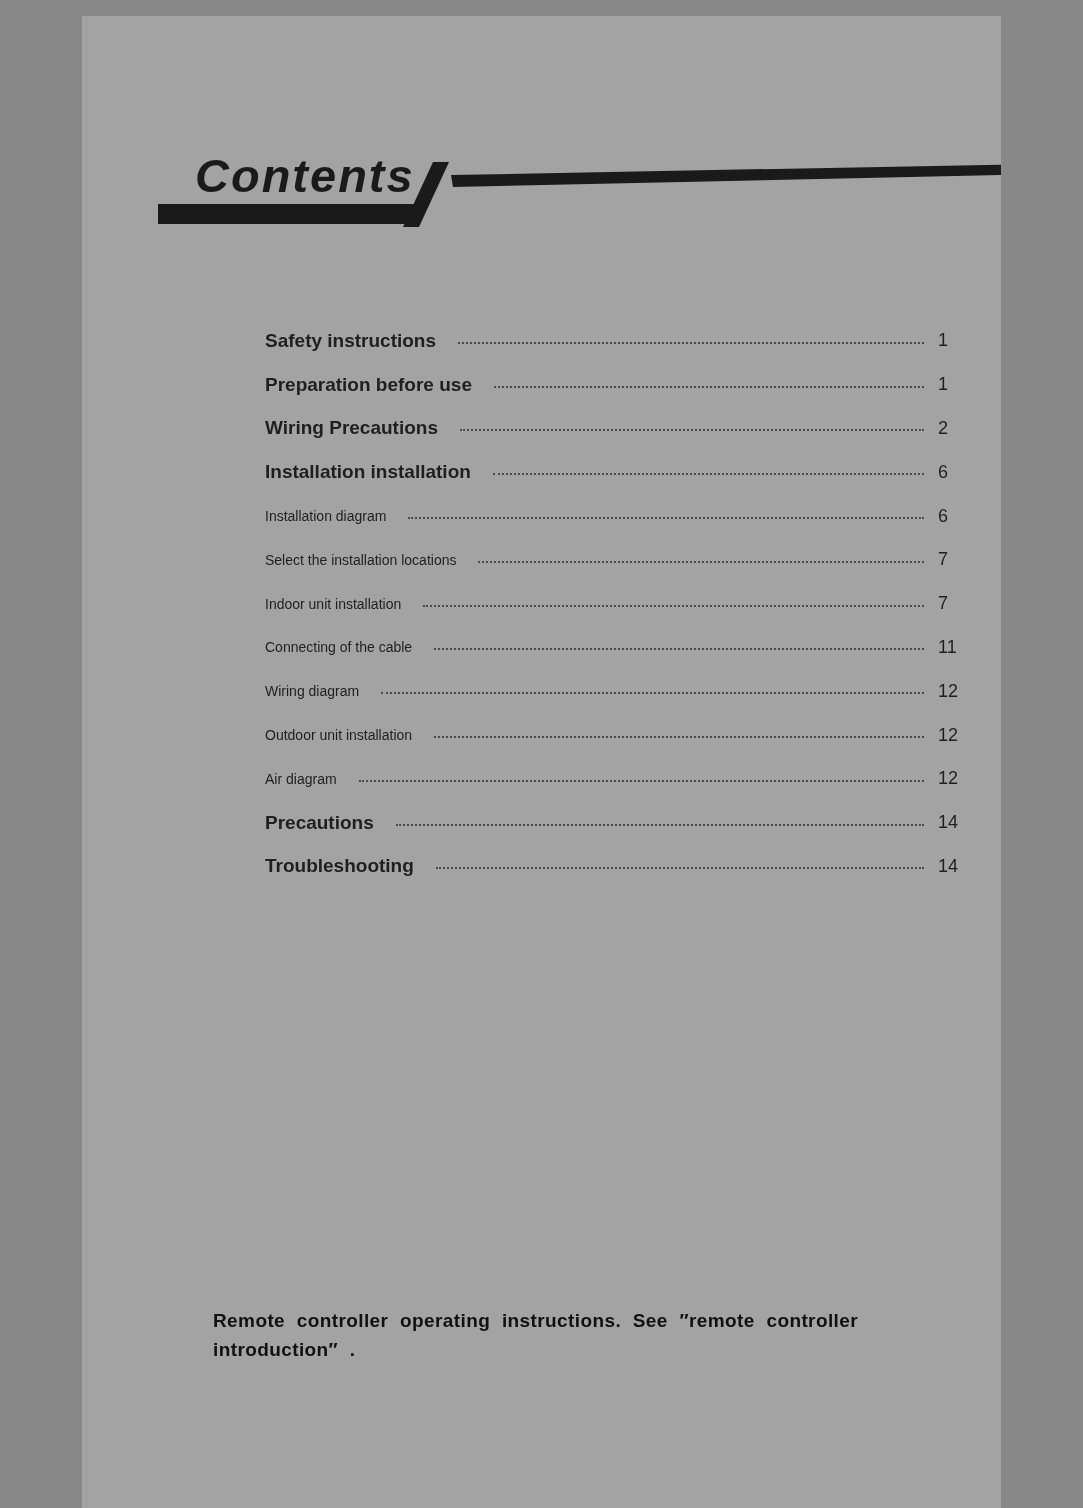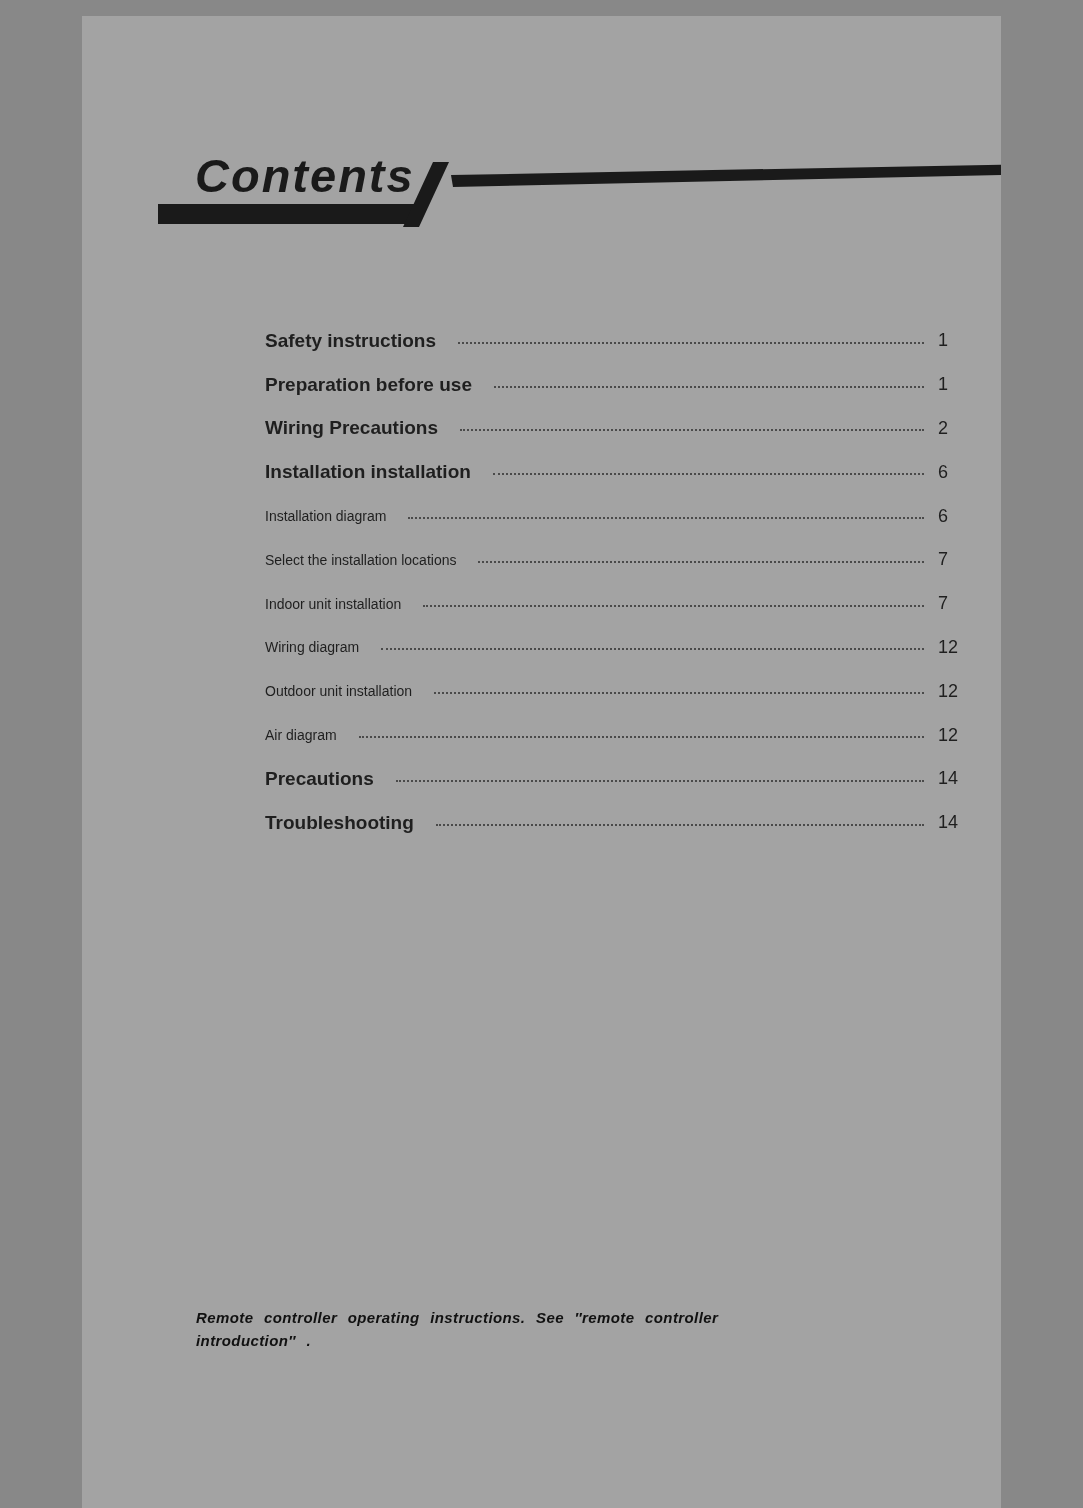--- a/index.html
+++ b/index.html
@@ -55,26 +55,25 @@
   }
   .toc-row .page-num{
     width:34px;
     font-size:18px;
     color:#1f1f1f;
     text-align:left;
   }
   
   .footer-note{
     position:absolute;
-    left:114px;
+    left:131px;
     top:1290px;
     width:800px;
-    font-size:15px;
+    font-size:19px;
     font-weight:bold;
-    font-style:italic;
     color:#111;
     line-height:1.55;
     letter-spacing:0.4px;
     word-spacing:6px;
   }
 </style>
 </head>
 <body>
 
 <div class="page">
@@ -122,20 +121,25 @@
         <span class="label">Select the installation locations</span>
         <span class="leader"></span>
         <span class="page-num">7</span>
       </div>
       <div class="toc-row">
         <span class="label">Indoor unit installation</span>
         <span class="leader"></span>
         <span class="page-num">7</span>
       </div>
       <div class="toc-row">
+        <span class="label">Connecting of the cable</span>
+        <span class="leader"></span>
+        <span class="page-num">11</span>
+      </div>
+      <div class="toc-row">
         <span class="label">Wiring diagram</span>
         <span class="leader"></span>
         <span class="page-num">12</span>
       </div>
       <div class="toc-row">
         <span class="label">Outdoor unit installation</span>
         <span class="leader"></span>
         <span class="page-num">12</span>
       </div>
       <div class="toc-row">

